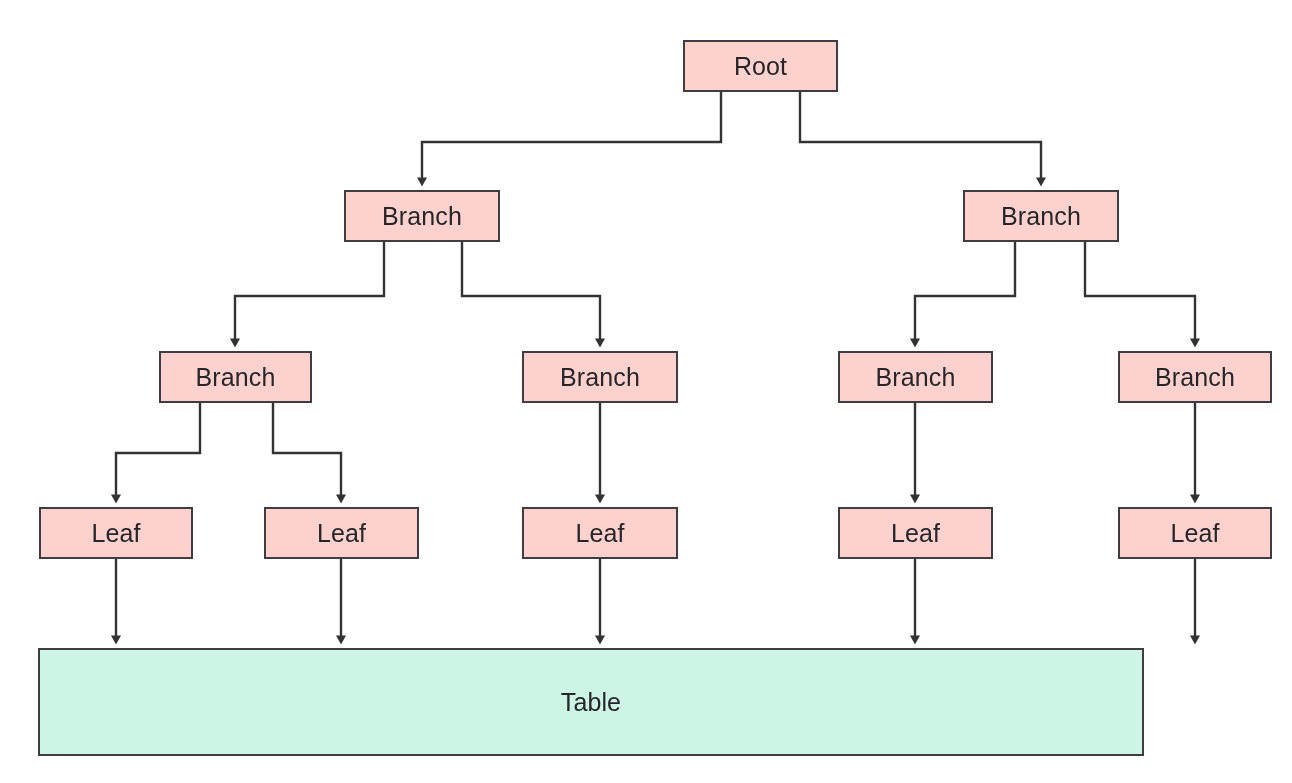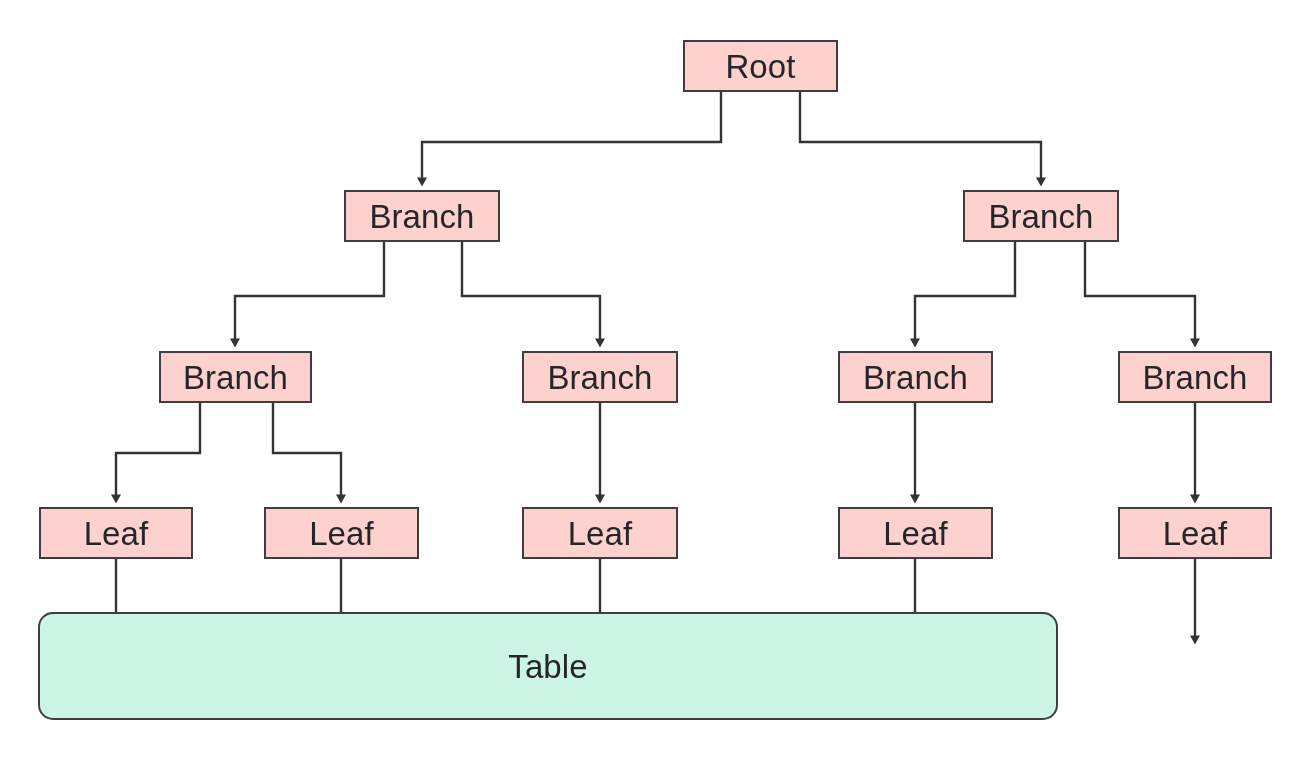--- a/index.html
+++ b/index.html
@@ -23,21 +23,21 @@
     height: 783px;
   }
   .node {
     position: absolute;
     box-sizing: border-box;
     display: flex;
     align-items: center;
     justify-content: center;
     border: 2px solid #3f3d42;
     color: #262529;
-    font-size: 33px;
+    font-size: 25px;
     line-height: 1;
     letter-spacing: 0.1px;
     white-space: nowrap;
   }
   .node.pink {
     background: #fdd2ce;
   }
   .node.green {
     background: #cdf5e5;
   }
@@ -114,17 +114,17 @@
   </div>
 
   <div class="node pink" style="left:838px; top:507px; width:155px; height:52px;">
     <span>Leaf</span>
   </div>
 
   <div class="node pink" style="left:1118px; top:507px; width:154px; height:52px;">
     <span>Leaf</span>
   </div>
 
-  <div class="node green" style="left:38px; top:612px; width:1020px; height:108px;border-radius:15px;">
+  <div class="node green" style="left:38px; top:648px; width:1106px; height:108px;">
     <span>Table</span>
   </div>
 
 </div>
 
 </body></html>

